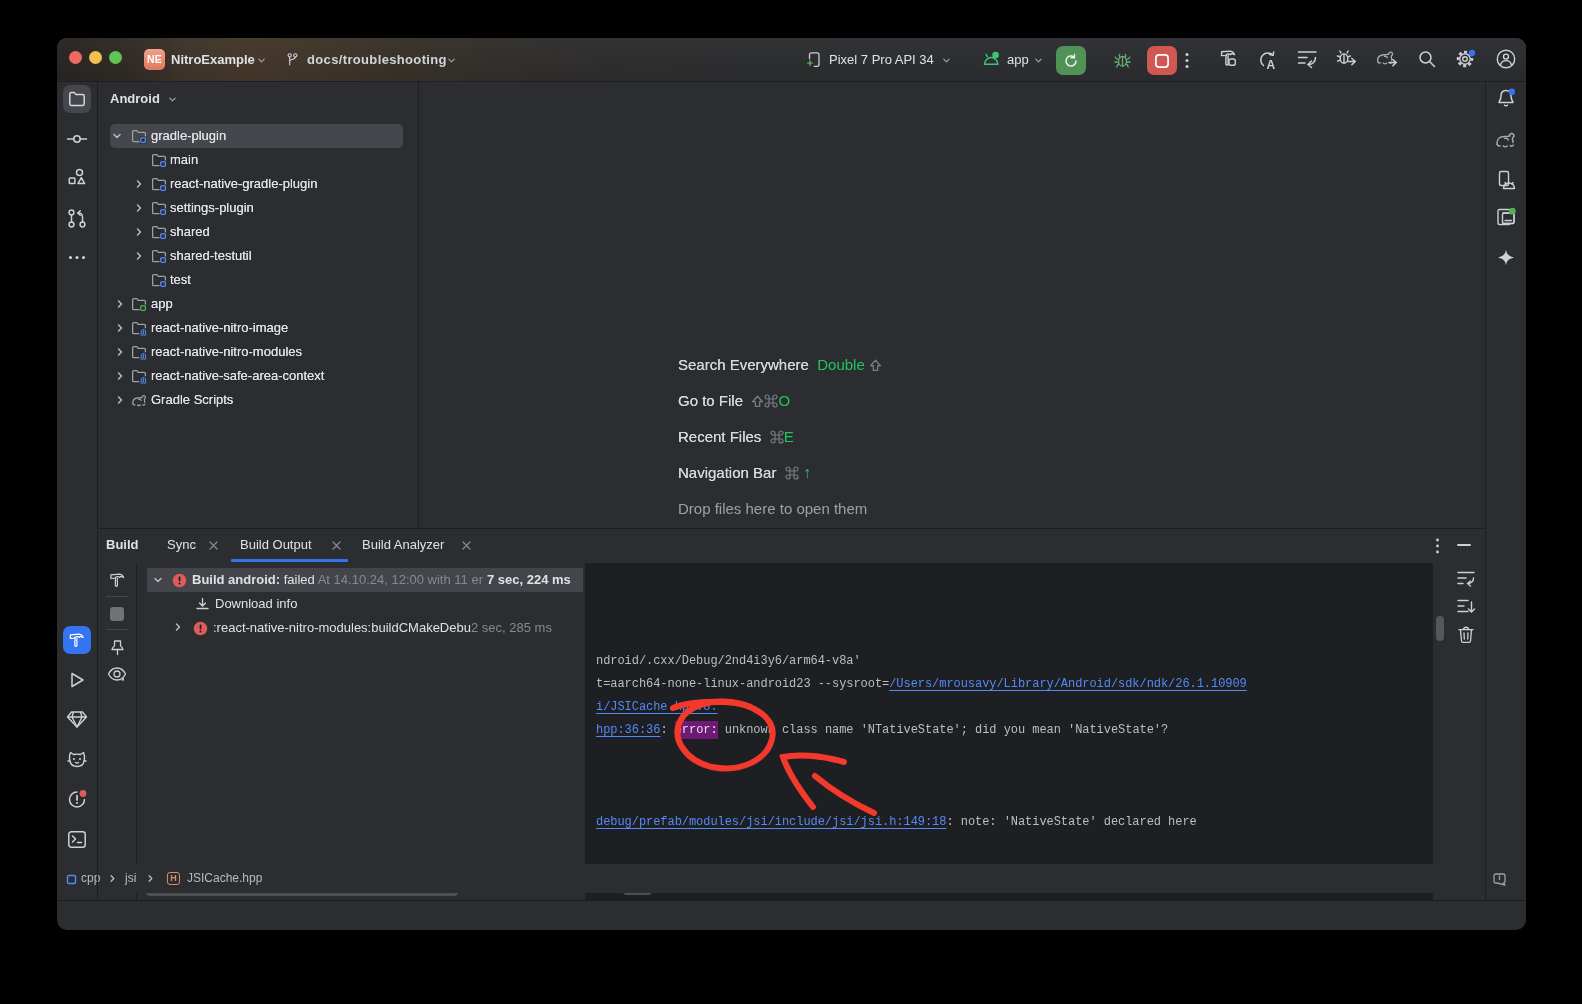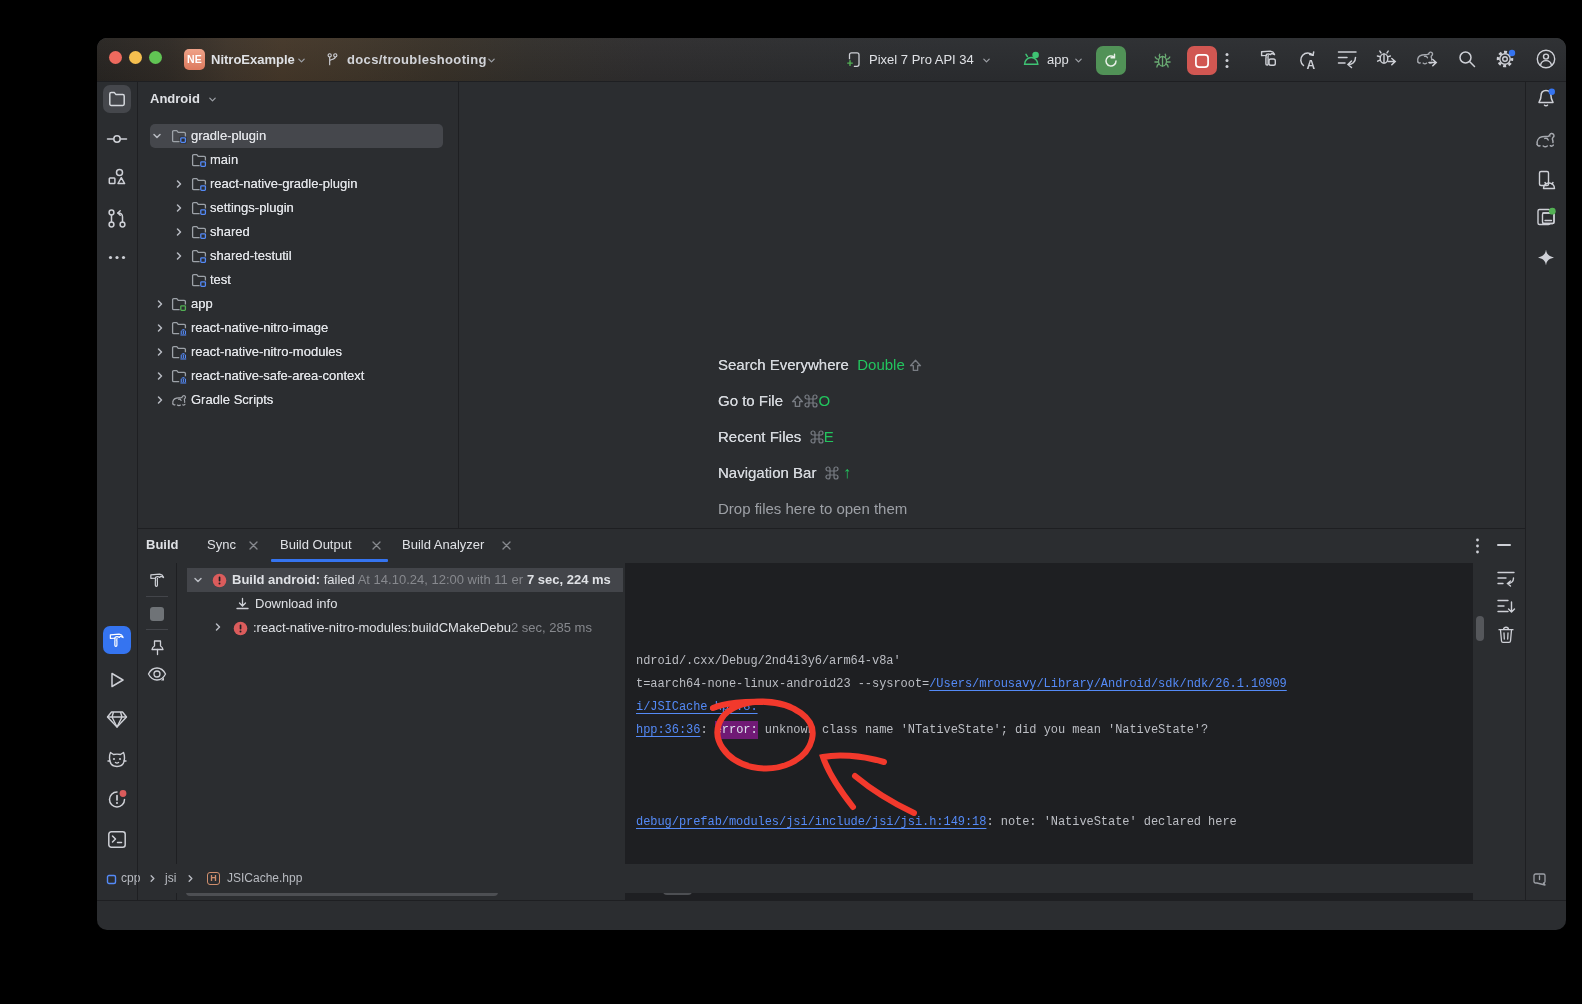--- a/index.html
+++ b/index.html
@@ -1,20 +1,20 @@
 <!DOCTYPE html>
 <html><head>
 <meta charset="utf-8">
 <style>
   * { margin:0; padding:0; box-sizing:border-box; }
   html,body { width:1582px; height:1004px; background:#000; overflow:hidden; }
   body { font-family:"Liberation Sans", sans-serif; }
   #win {
     position:absolute; left:57px; top:38px; width:1469px; height:892px;
-    background:#2b2d30; border-radius:10px; overflow:hidden; box-shadow: inset 0 1px 0 rgba(255,255,255,0.09); margin-left: 40px;
+    background:#2b2d30; border-radius:10px; overflow:hidden; box-shadow: inset 0 1px 0 rgba(255,255,255,0.09);
   }
   .abs { position:absolute; }
   svg { display:block; }
   
   #titlebar {
     position:absolute; left:0; top:0; width:1469px; height:43px;
     background:
       linear-gradient(180deg, rgba(255,255,255,0.025), rgba(0,0,0,0.05)),
       linear-gradient(90deg, #282522 0px, #2f2a25 70px, #3e342a 130px, #443729 185px,
         #3f3529 260px, #383128 340px, #322f2b 430px, #2e2d2e 550px, #2c2d2f 700px, #2b2d30 850px, #2b2d30 100%);

